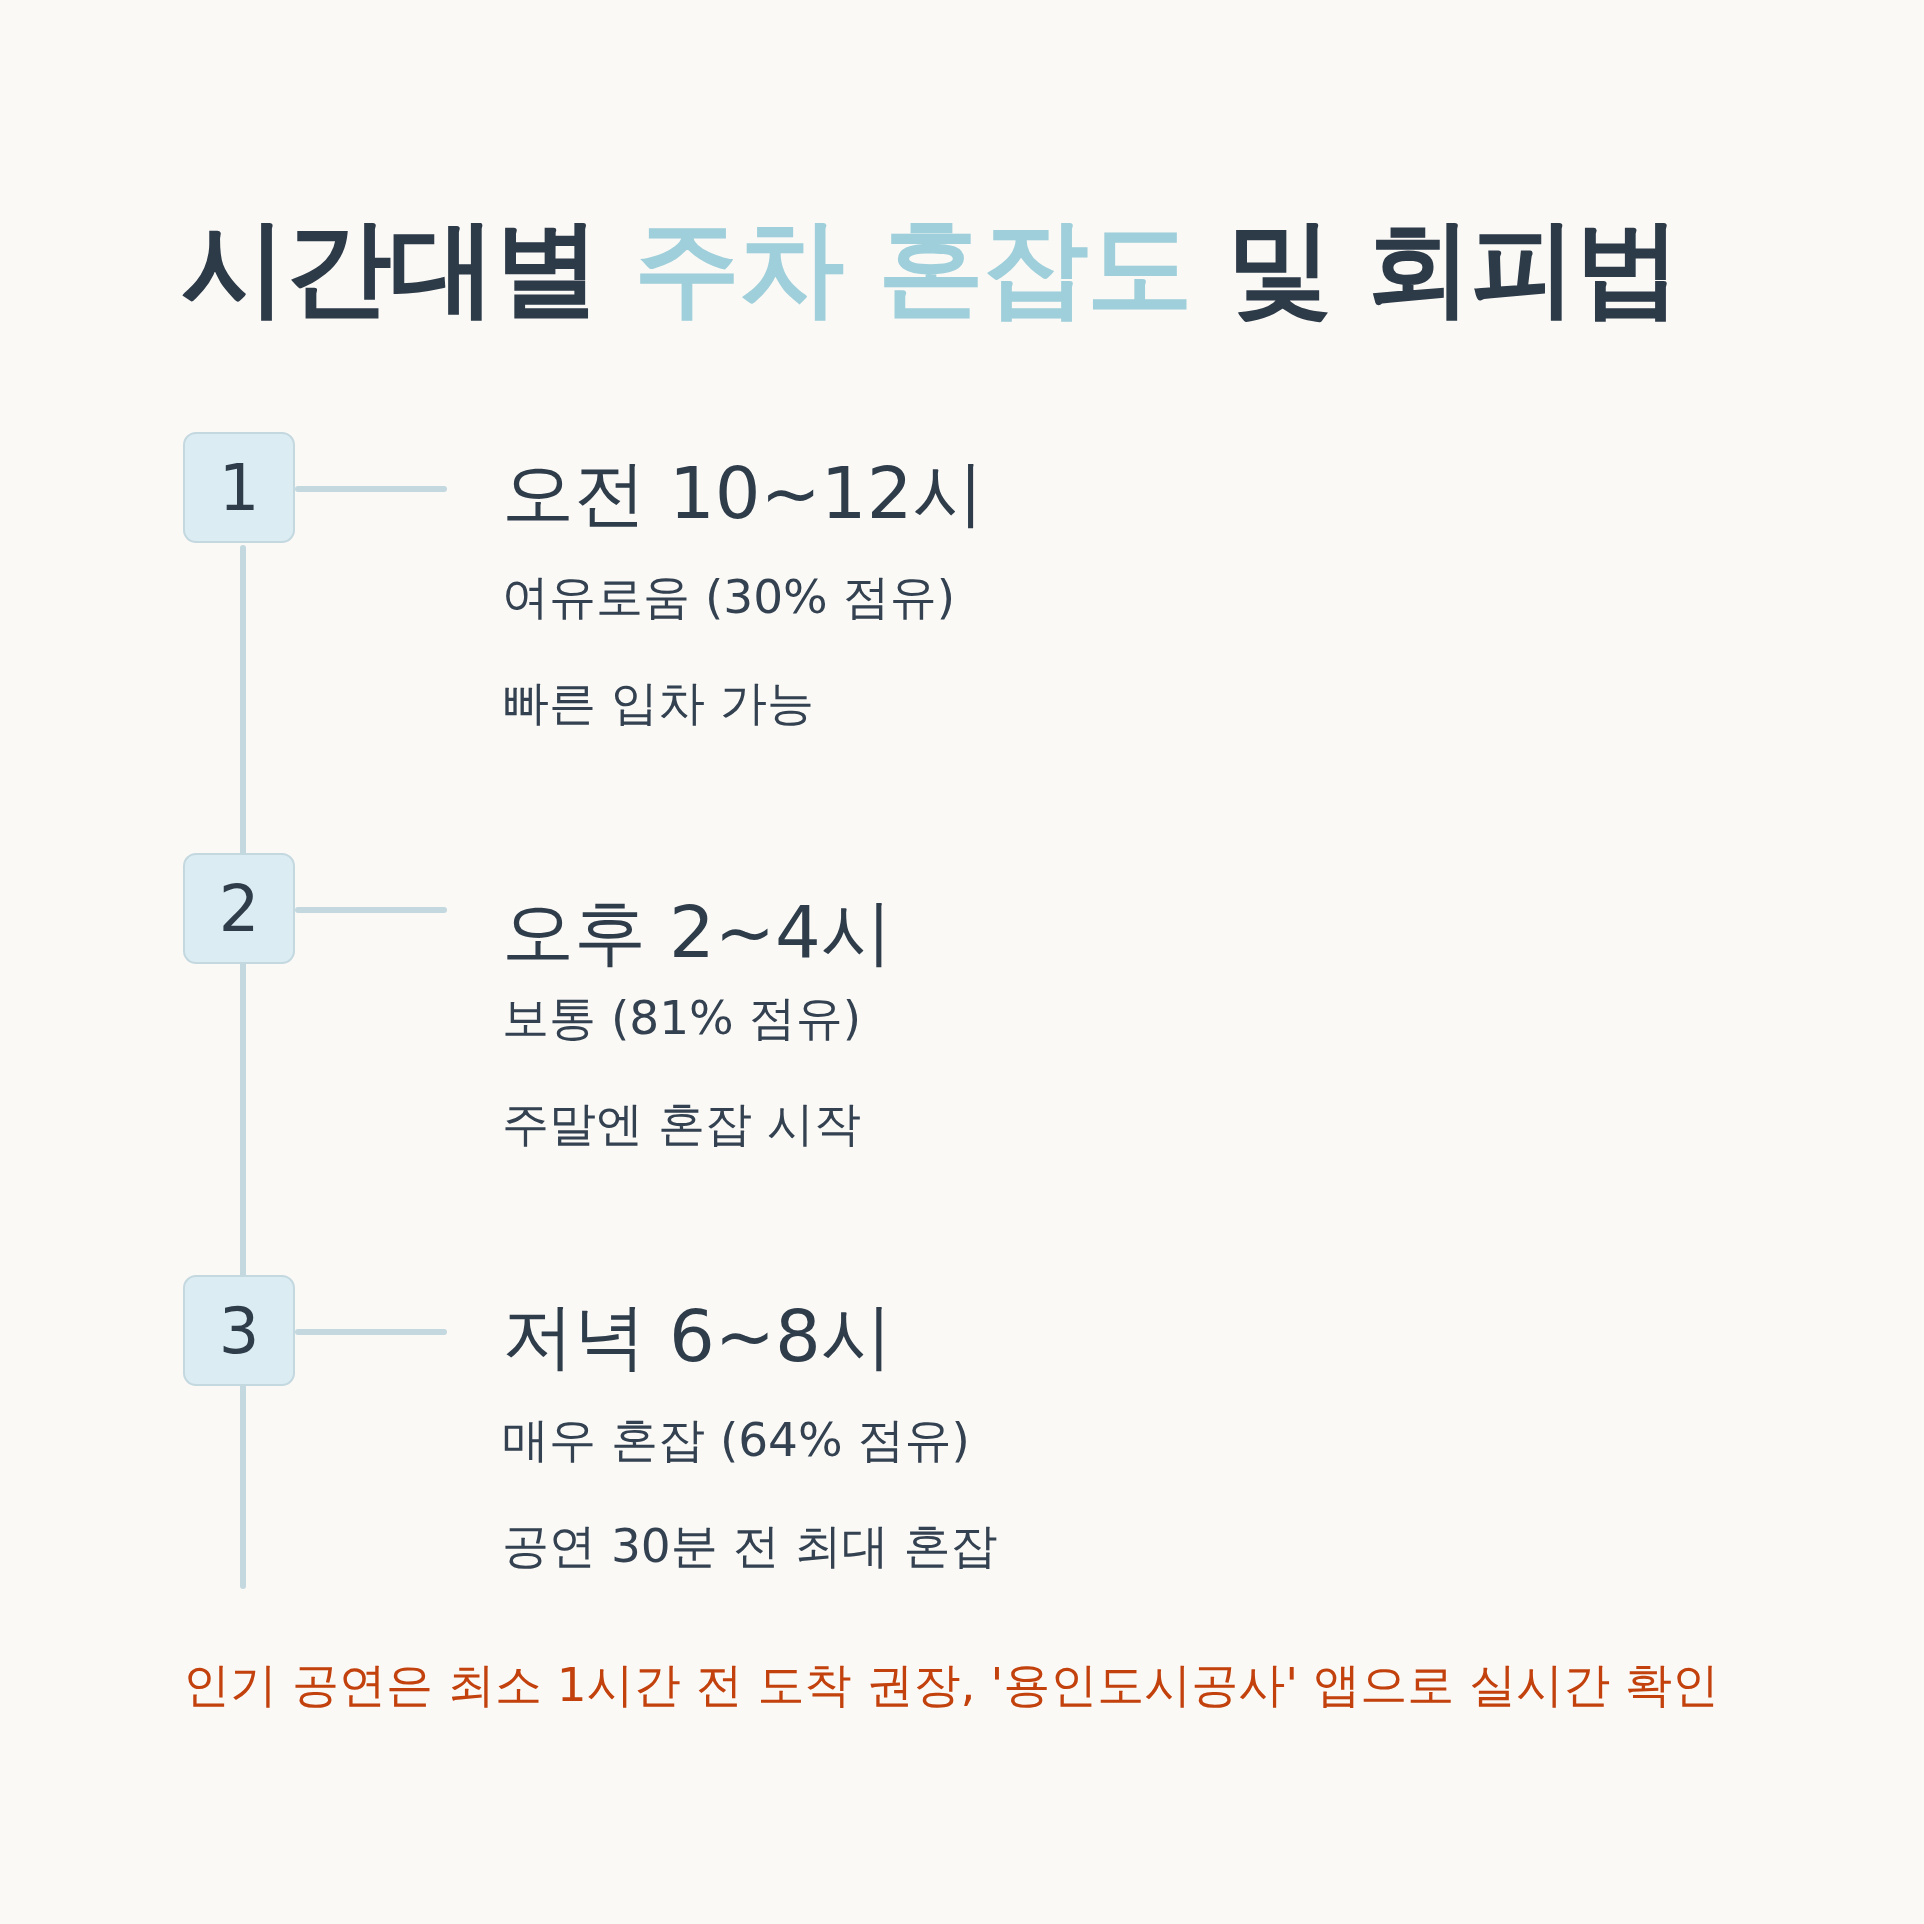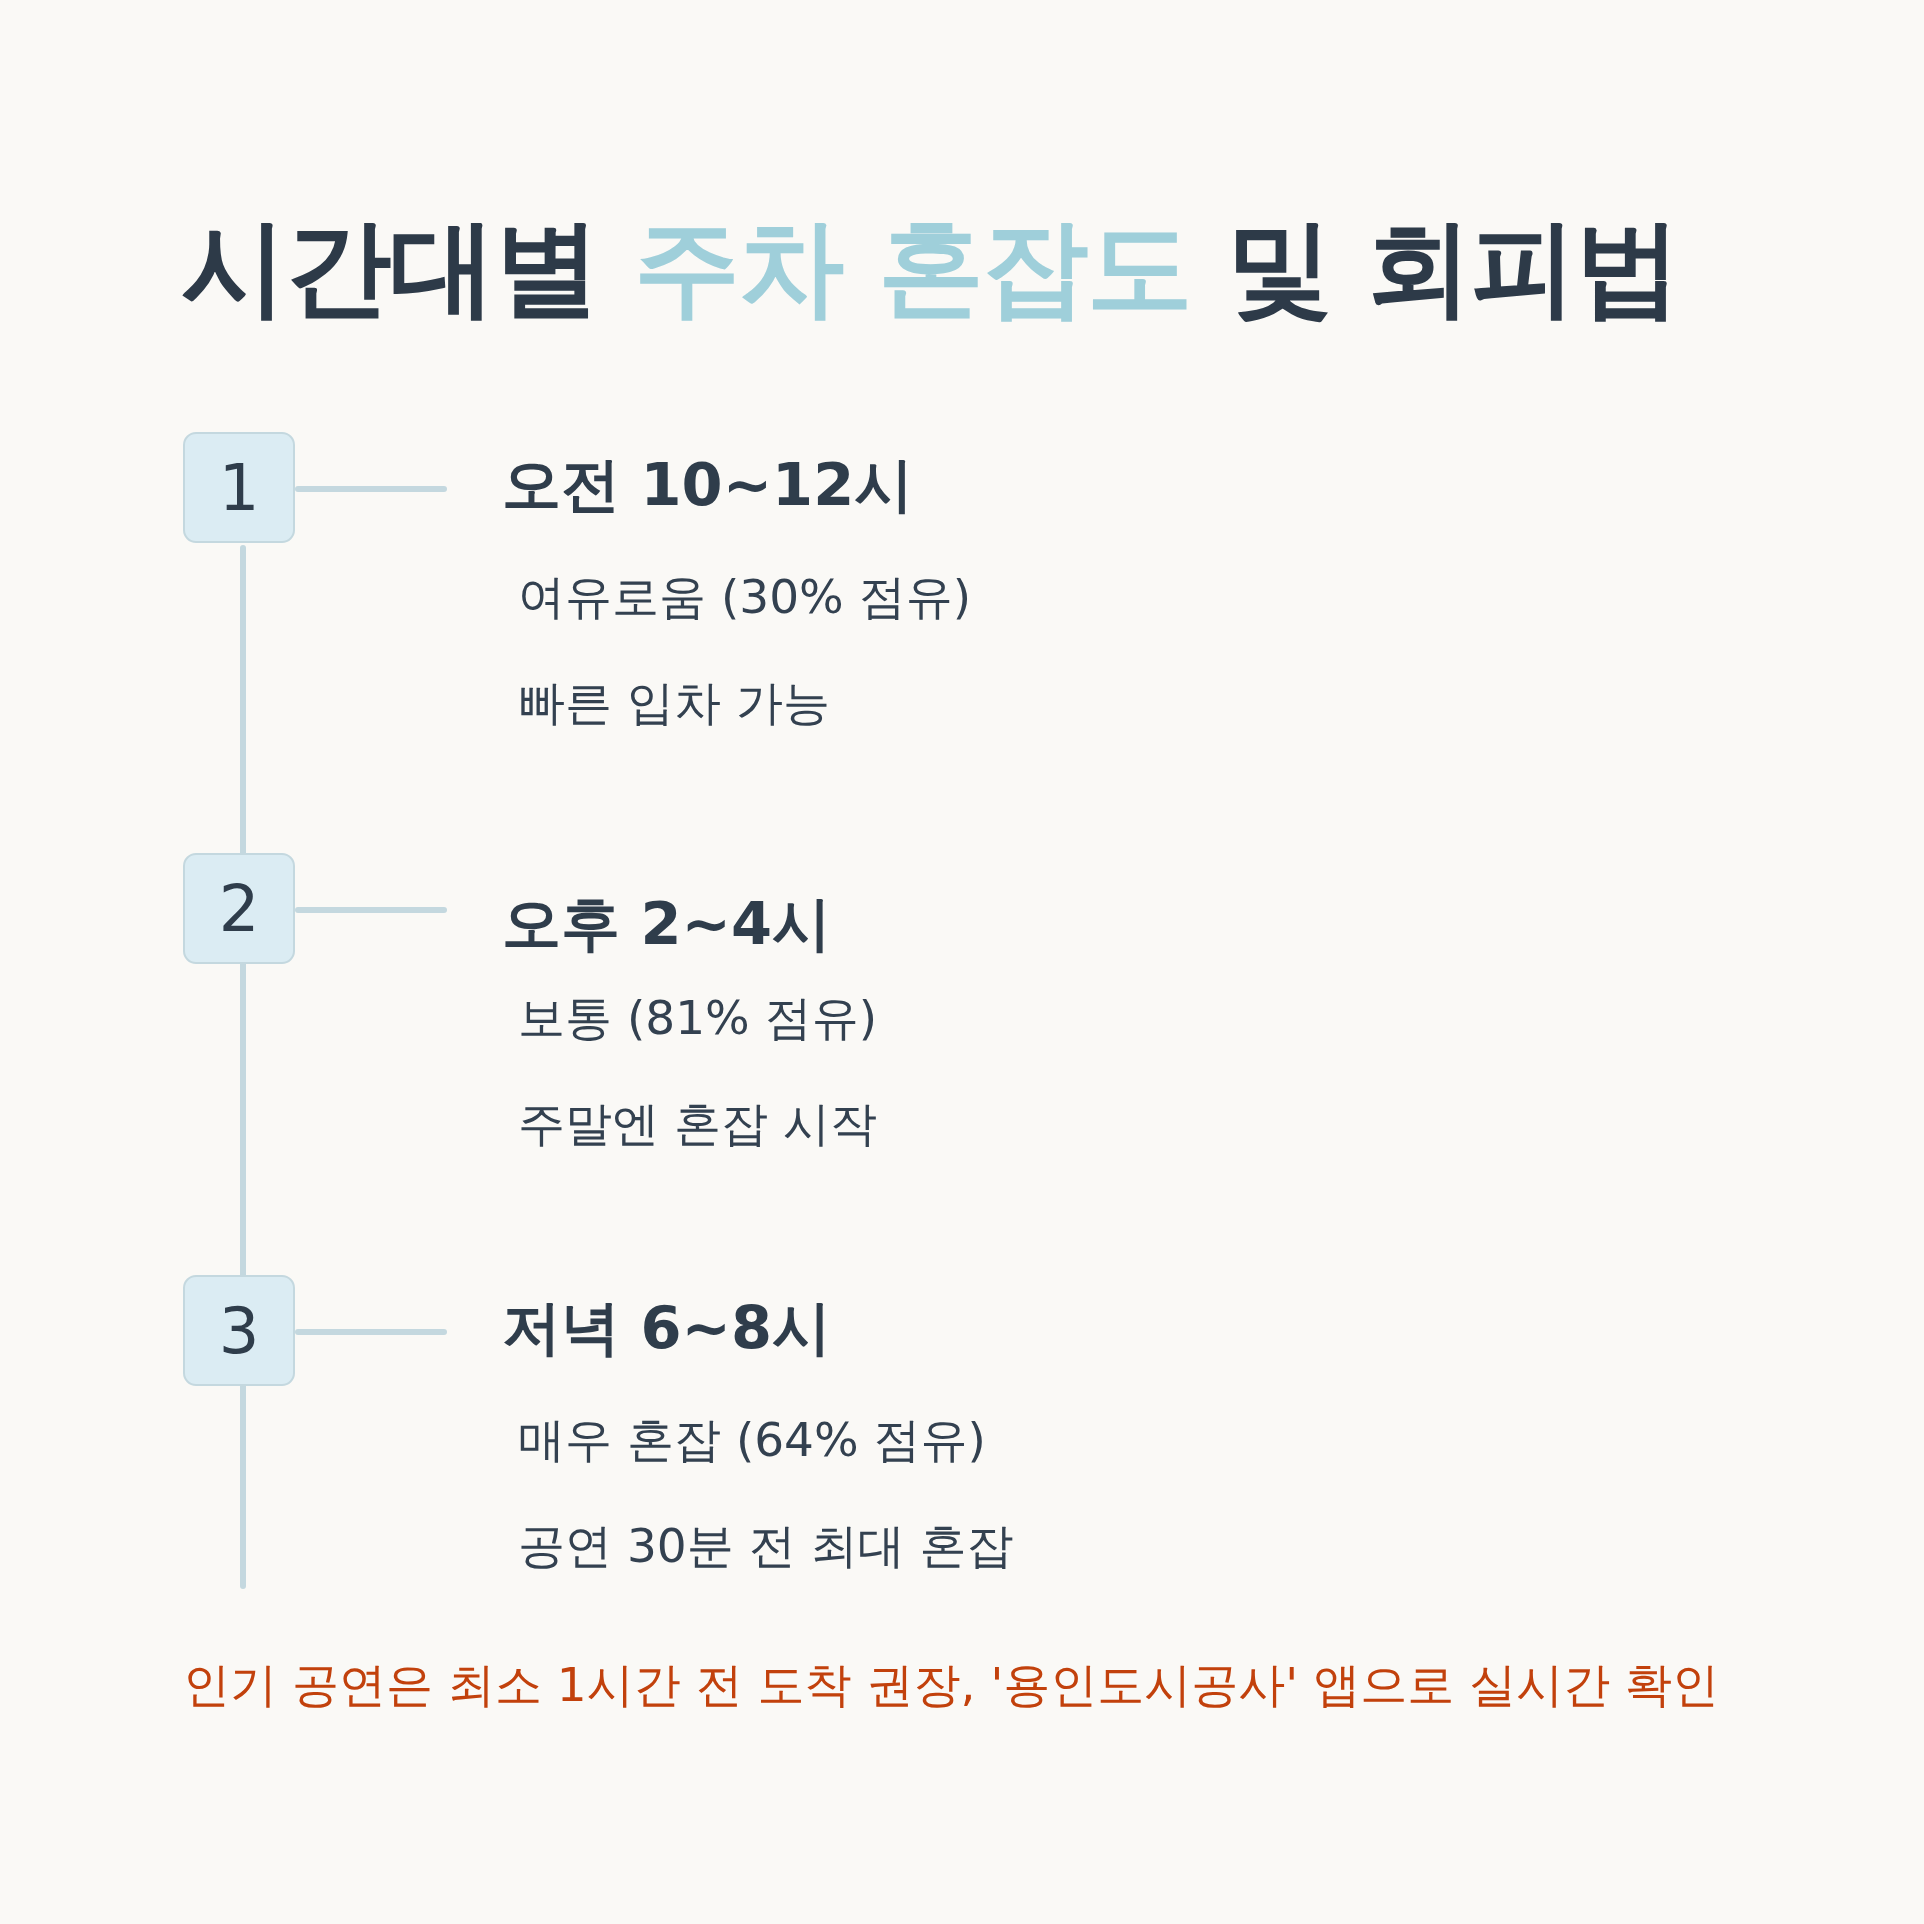--- a/index.html
+++ b/index.html
@@ -4,22 +4,22 @@
 <style>
   html, body { margin:0; padding:0; }
   body { width:1925px; height:1925px; background:#faf9f6; position:relative; overflow:hidden;
          font-family:"DejaVu Sans","Liberation Sans",sans-serif; color:#334150; }
   .title { position:absolute; left:181px; top:197px; font-size:106px; font-weight:700; letter-spacing:-1.6px; white-space:nowrap; color:#2d3a48; }
   .title .accent { color:#9fcfda; }
   .vline { position:absolute; left:240px; top:545px; width:6.4px; height:1044px; background:#c4d8df; border-radius:3.2px; }
   .box { position:absolute; left:183px; width:112px; height:111px; background:#dbecf3; border:2.4px solid #c4d8df; border-radius:13px;
          display:flex; align-items:center; justify-content:center; font-size:64px; color:#2f3d4b; font-weight:500; box-sizing:border-box; }
   .conn { position:absolute; left:295px; width:152px; height:5.6px; background:#c4d8df; border-radius:3.2px; }
-  .heading { position:absolute; left:502px; font-size:59px; font-weight:700; white-space:nowrap; color:#2f3d4b; }
-  .line { position:absolute; left:518px; font-size:47px; white-space:nowrap; color:#334150; }
+  .heading { position:absolute; left:502px; font-size:72px; font-weight:400; white-space:nowrap; color:#2f3d4b; }
+  .line { position:absolute; left:502px; font-size:47px; white-space:nowrap; color:#334150; }
   .footer { position:absolute; left:183px; top:1654px; font-size:47px; white-space:nowrap; color:#c2410c; }
 </style>
 </head>
 <body>
 
 <div class="title"><span>시간대별 </span><span class="accent">주차 혼잡도</span><span> 및 회피법</span></div>
 
 <div class="vline"></div>
 
 <div>

